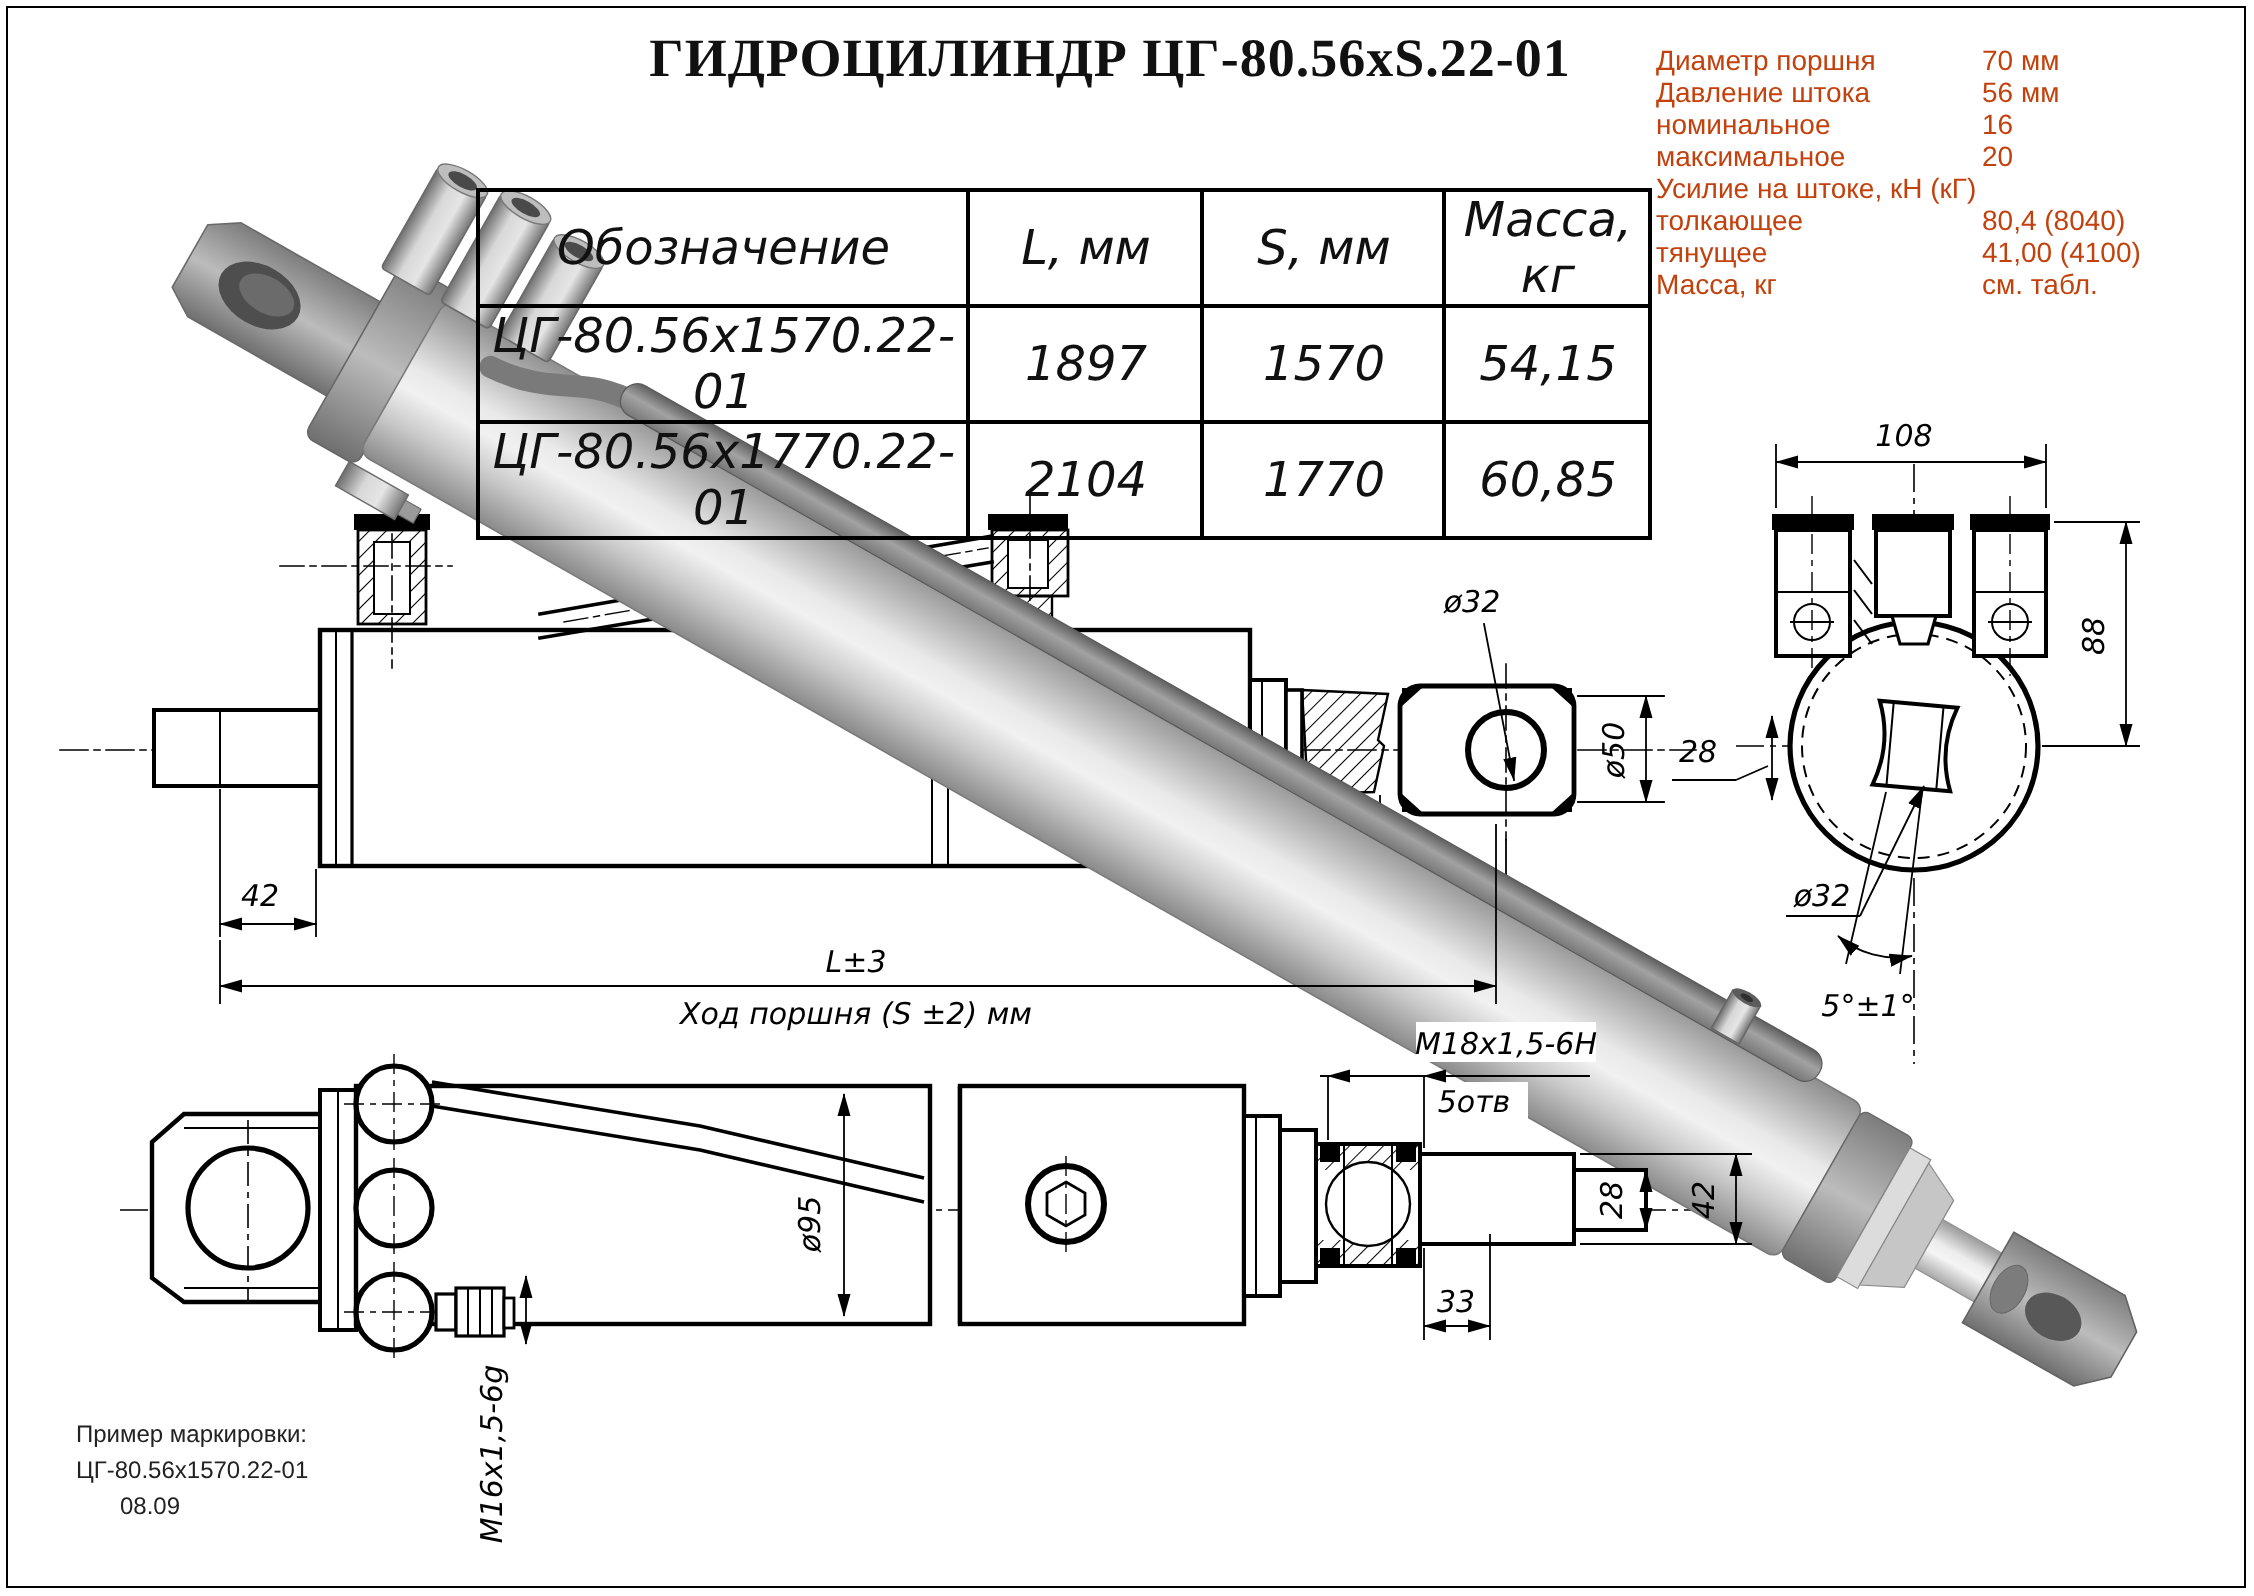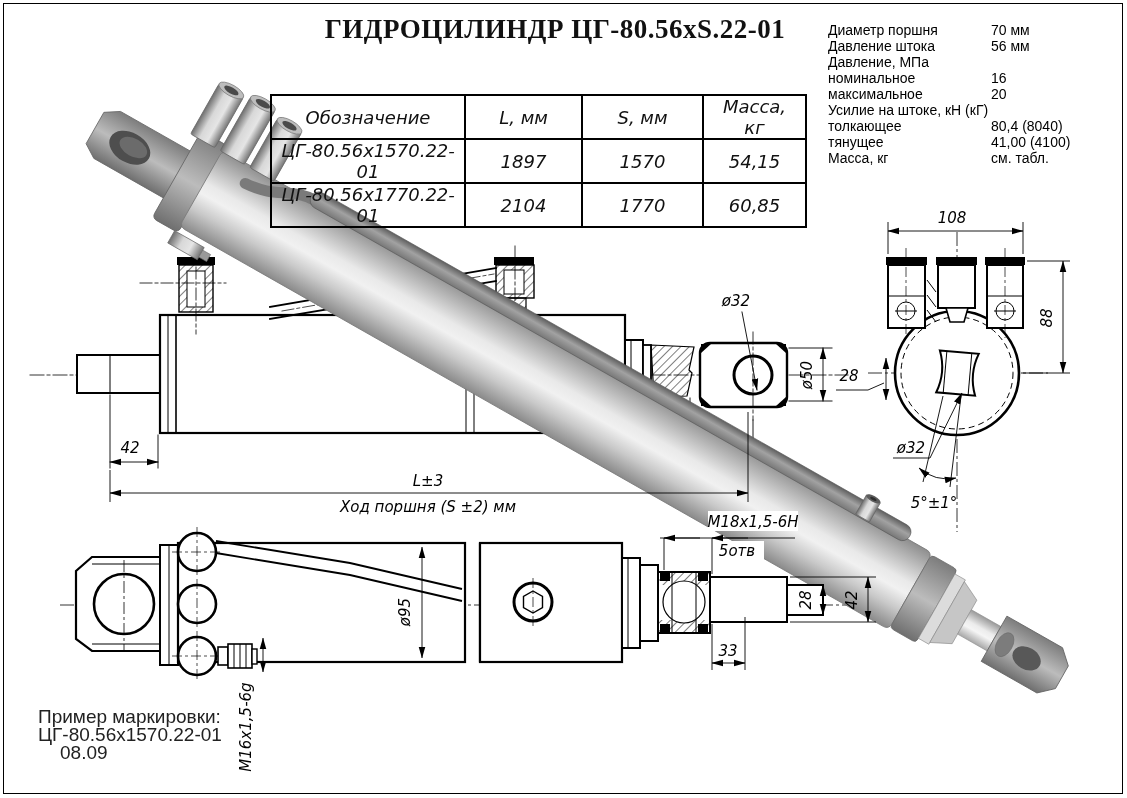--- a/index.html
+++ b/index.html
@@ -1,29 +1,29 @@
 <!DOCTYPE html>
 <html><head>
 <meta charset="utf-8">
 <style>
   html,body{margin:0;padding:0;background:#fff;}
   .sheet{position:relative;width:1127px;height:798px;background:#fff;overflow:hidden;
          font-family:"Liberation Sans",sans-serif;color:#111;}
   .frame{position:absolute;left:3px;top:3px;right:4px;bottom:4px;border:1.6px solid #000;}
   .title{position:absolute;left:250px;top:14px;width:610px;text-align:center;
          font-family:Liberation Serif, serif;font-weight:bold;font-size:27px;letter-spacing:.5px;}
-  .specs{position:absolute;left:828px;top:22px;width:282px;font-size:14px;line-height:16px;color:#000000;}
+  .specs{position:absolute;left:828px;top:22px;width:282px;font-size:14px;line-height:16px;color:#c2410c;}
   .spec-row{display:flex;}
   .spec-label{width:163px;flex:0 0 auto;}
   .spec-value{flex:1;}
   .gtable{position:absolute;left:238px;top:94px;border-collapse:collapse;
-          font-family:"DejaVu Sans",sans-serif;font-style:italic;font-size:18px;margin-left:32px;}
+          font-family:"DejaVu Sans",sans-serif;font-style:italic;font-size:24px;}
   .gtable th,.gtable td{border:2.4px solid #000;text-align:center;padding:0 6px;height:34px;font-weight:normal;}
   .gtable .c0{width:180px;} .gtable .c1{width:103px;} .gtable .c2{width:107px;} .gtable .c3{width:89px;}
-  .marking{position:absolute;left:38px;top:708px;font-size:19px;line-height:18px;color:#222;}
+  .marking{position:absolute;left:38px;top:708px;font-size:12px;line-height:18px;color:#222;}
   .marking .ind{padding-left:22px;}
   svg.draw{position:absolute;left:0;top:0;}
   .dimtxt{font-family:"DejaVu Sans",sans-serif;font-style:italic;font-size:15px;fill:#000;}
 </style>
 </head>
 <body>
 
 <div class="sheet">
   <div class="frame"></div>
 
@@ -321,24 +321,20 @@
   <div class="title">ГИДРОЦИЛИНДР ЦГ-80.56xS.22-01</div>
 
   <div class="specs">
     <div class="spec-row">
         <span class="spec-label">Диаметр поршня</span>
         <span class="spec-value">70 мм</span>
       </div>
     <div class="spec-row">
         <span class="spec-label">Давление штока</span>
         <span class="spec-value">56 мм</span>
-      </div>
-    <div class="spec-row">
-        <span class="spec-label">Давление, МПа</span>
-        <span class="spec-value"></span>
       </div>
     <div class="spec-row">
         <span class="spec-label">номинальное</span>
         <span class="spec-value">16</span>
       </div>
     <div class="spec-row">
         <span class="spec-label">максимальное</span>
         <span class="spec-value">20</span>
       </div>
     <div class="spec-row">

